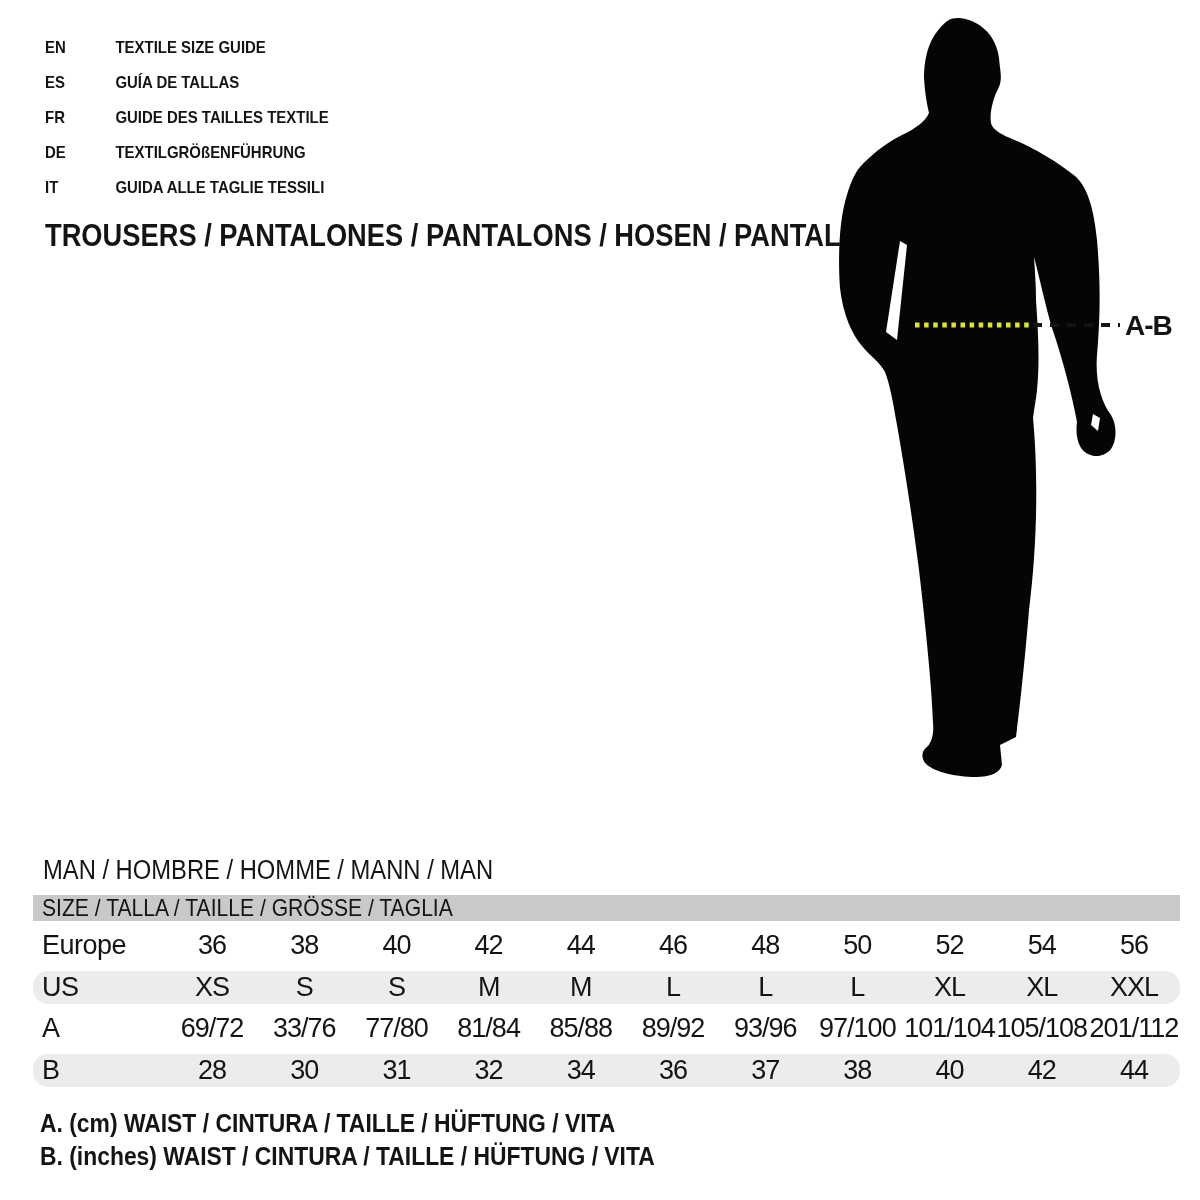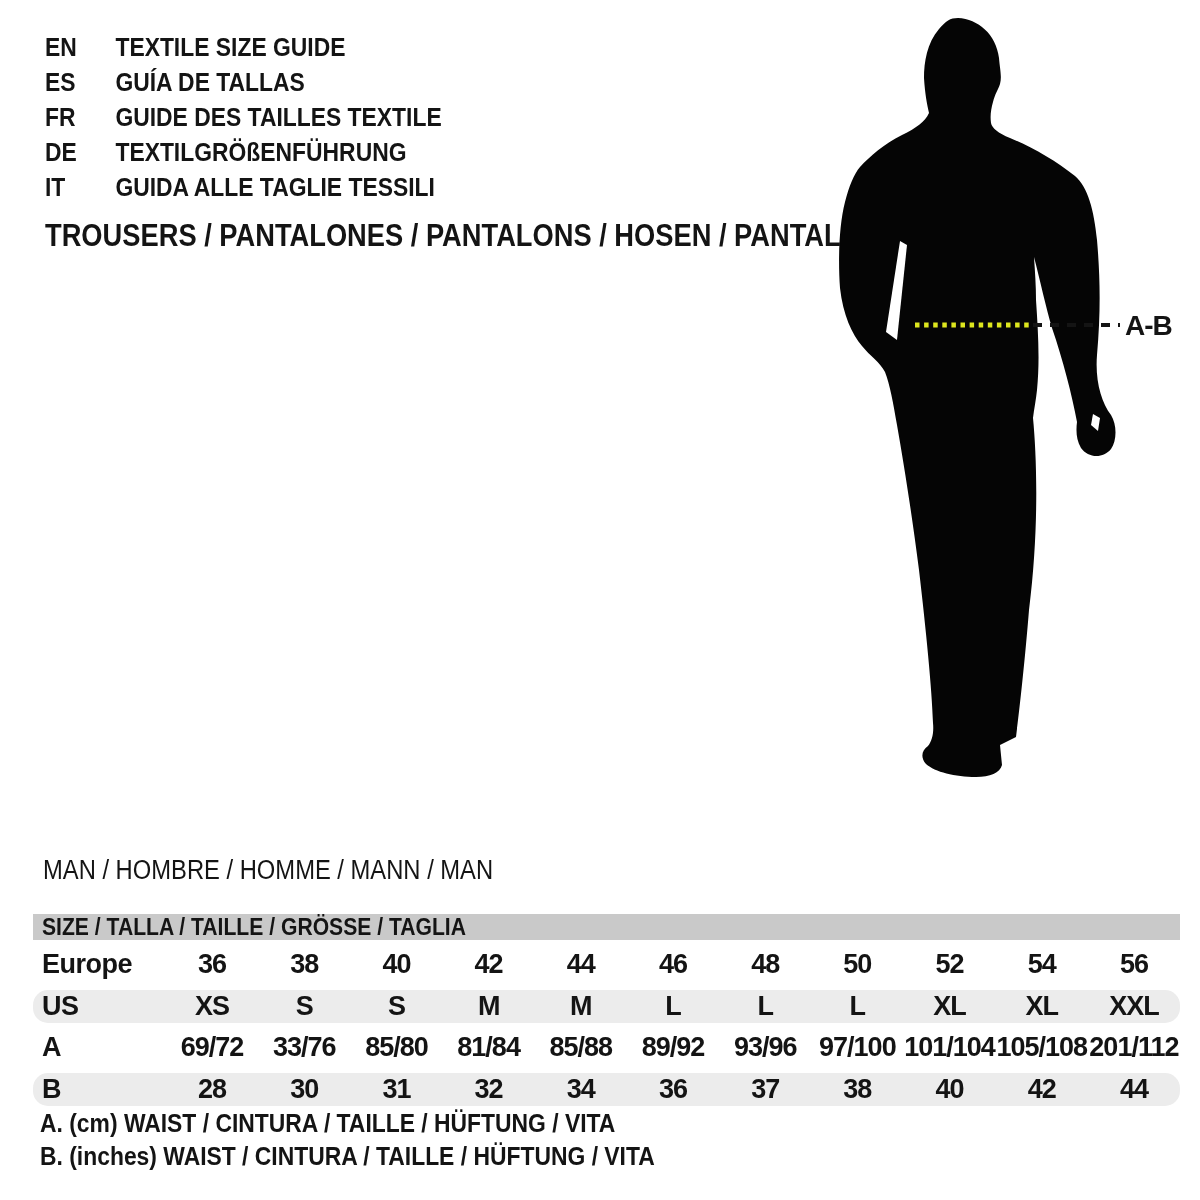--- a/index.html
+++ b/index.html
@@ -11,40 +11,40 @@
   }
   html,body{margin:0;padding:0;}
   body{
     width:1200px;height:1200px;background:#ffffff;position:relative;overflow:hidden;
     font-family:"Liberation Sans","DejaVu Sans",sans-serif;color:var(--text-color);
   }
   .abs{position:absolute;}
   .cond{display:inline-block;transform:scaleX(0.88);transform-origin:0 50%;white-space:nowrap;}
 
   
-  #lang-list{left:45px;top:30px;font-size:26px;font-weight:bold;}
+  #lang-list{left:45px;top:30px;font-size:17px;font-weight:bold;}
   .lang-row{display:flex;height:35px;align-items:center;transform:scaleX(0.88);transform-origin:0 50%;white-space:nowrap;}
   .lang-code{width:80px;flex:0 0 80px;}
 
   
   #category-heading{left:45px;top:221px;font-size:31px;font-weight:bold;line-height:30px;}
 
   
   #figure-svg{left:820px;top:10px;}
   #man-path{fill:var(--silhouette-color);}
   .gap-white{fill:#ffffff;}
   #waist-dots{stroke:var(--waist-dot-color);stroke-width:5;stroke-dasharray:4.5 4.6;fill:none;}
   #waist-dash{stroke:var(--text-color);stroke-width:4;stroke-dasharray:9 8;fill:none;}
   #ab-label{font-weight:bold;font-size:28px;fill:var(--text-color);letter-spacing:-1px;}
 
   
   #section-heading{left:43px;top:855px;font-size:27px;font-weight:normal;line-height:30px;}
 
   
-  #size-table{left:33px;top:914px;width:1147px;font-weight:bold;}
+  #size-table{left:33px;top:895px;width:1147px;font-weight:normal;}
   .t-header{height:26px;line-height:26px;background:var(--header-bg);font-size:24px;padding-left:9px;box-sizing:border-box;}
   .t-row{display:grid;grid-template-columns:133px repeat(11,1fr);height:33.5px;align-items:center;font-size:27px;letter-spacing:-1px;margin-top:8px;}
   .t-row.alt{background:var(--alt-row-bg);border-radius:15px;}
   .t-cell{text-align:center;}
   .t-label{text-align:left;padding-left:9px;letter-spacing:-0.5px;}
 
   
   #notes{left:40px;top:1107px;font-size:26px;font-weight:bold;}
   .note-line{height:33px;line-height:33px;}
 </style>
@@ -159,21 +159,21 @@
         <div class="t-cell">L</div>
         <div class="t-cell">L</div>
         <div class="t-cell">XL</div>
         <div class="t-cell">XL</div>
         <div class="t-cell">XXL</div>
       </div>
       <div class="t-row">
         <div class="t-cell t-label">A</div>
         <div class="t-cell">69/72</div>
         <div class="t-cell">33/76</div>
-        <div class="t-cell">85/80</div>
+        <div class="t-cell">77/80</div>
         <div class="t-cell">81/84</div>
         <div class="t-cell">85/88</div>
         <div class="t-cell">89/92</div>
         <div class="t-cell">93/96</div>
         <div class="t-cell">97/100</div>
         <div class="t-cell">101/104</div>
         <div class="t-cell">105/108</div>
         <div class="t-cell">201/112</div>
       </div>
       <div class="t-row alt">

